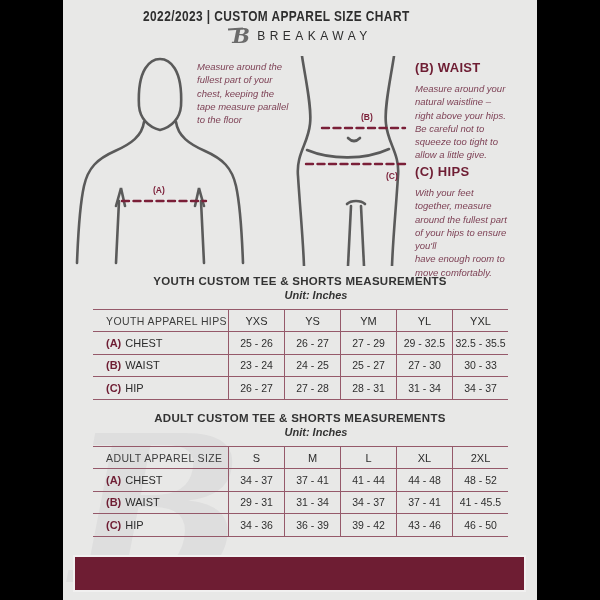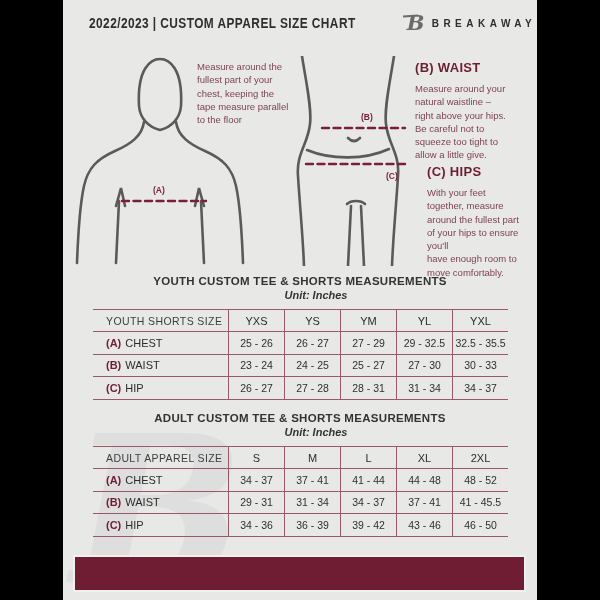--- a/index.html
+++ b/index.html
@@ -10,38 +10,38 @@
     --figure:#5a5a5a;
     --bg:#e8e8e7;
     --watermark:#dedede;
   }
   *{margin:0;padding:0;box-sizing:border-box;}
   body{width:600px;height:600px;font-family:"Liberation Sans",sans-serif;}
   .frame{position:relative;width:600px;height:600px;background:#000;overflow:hidden;}
   .page{position:absolute;left:63px;top:0;width:474px;height:600px;background:var(--bg);overflow:hidden;}
 
   
-  .hdr{position:absolute;left:0;top:0;width:474px;height:46px;display:flex;align-items:center;justify-content:space-between;padding:0 26px;z-index:2;}
+  .hdr{position:absolute;left:0;top:0;width:474px;height:46px;display:flex;align-items:center;justify-content:space-between;padding:8px 26px;z-index:2;flex-direction:column;}
   .hdr-title{font-size:14px;font-weight:bold;color:#2e2e2e;letter-spacing:.5px;transform:scaleX(.85);transform-origin:left center;white-space:nowrap;}
   .brandbox{display:flex;align-items:center;gap:7px;}
   .logo-b{position:relative;width:22px;height:24px;}
   .logo-b .bchar{position:absolute;left:4px;top:0;font-family:"DejaVu Serif",serif;font-style:italic;font-weight:bold;font-size:21px;color:#6b6b6b;line-height:24px;}
   .logo-b .bbar{position:absolute;left:0;top:4px;width:15px;height:2px;background:#6b6b6b;transform:rotate(-4deg);}
-  .brand{font-size:10px;font-weight:bold;color:#2e2e2e;letter-spacing:4.5px;}
+  .brand{font-size:12px;font-weight:normal;color:#2e2e2e;letter-spacing:4.5px;}
 
   
   .fig{position:absolute;z-index:1;}
   .fig path{fill:none;stroke:var(--figure);stroke-width:2.6;stroke-linecap:round;}
   .fig path.dash{stroke:#7a1f38;stroke-width:2.4;stroke-dasharray:7 4.5;}
   .fig text{font-family:"Liberation Sans",sans-serif;font-size:8.5px;font-weight:bold;fill:#7a1f38;}
 
   
   .instr{position:absolute;z-index:2;}
   .instr h3{font-size:13px;font-weight:bold;color:var(--maroon);letter-spacing:.3px;margin-bottom:7px;}
-  .instr p{font-size:9.5px;line-height:1.4;color:var(--ital);white-space:pre-line;}
+  .instr p{font-size:9.5px;font-style:italic;line-height:1.4;color:var(--ital);white-space:pre-line;}
 
   
   .sec-title{position:absolute;left:0;width:474px;text-align:center;font-size:11.5px;font-weight:bold;color:#333;letter-spacing:.3px;z-index:1;}
   .sec-unit{position:absolute;left:16px;width:474px;text-align:center;font-size:11px;font-weight:bold;font-style:italic;color:#333;z-index:1;}
 
   
   .size-table{position:absolute;left:30px;width:415px;border-bottom:1.4px solid var(--line);z-index:1;}
   .trow{display:grid;grid-template-columns:135px repeat(5,1fr);border-top:1.4px solid var(--line);height:22.4px;}
   .cell{height:100%;display:flex;align-items:center;justify-content:center;font-size:10.5px;color:#333;}
   .cell:first-child{justify-content:flex-start;padding-left:13px;}
@@ -110,36 +110,36 @@
     </div>
     <div class="instr" style="left:352px;top:60px;width:118px">
       <h3>(B) WAIST</h3>
       <p>Measure around your
 natural waistline –
 right above your hips.
 Be careful not to
 squeeze too tight to
 allow a little give.</p>
     </div>
-    <div class="instr" style="left:364px;top:164px;width:120px">
+    <div class="instr" style="left:352px;top:164px;width:120px">
       <h3>(C) HIPS</h3>
       <p>With your feet
 together, measure
 around the fullest part
 of your hips to ensure
 you'll
 have enough room to
 move comfortably.</p>
     </div>
 
     <div class="sec-title" style="top:275px">YOUTH CUSTOM TEE &amp; SHORTS MEASUREMENTS</div>
     <div class="sec-unit" style="top:289px">Unit: Inches</div>
     <div class="size-table" style="top:309px">
         <div class="trow">
-          <div class="cell firsthead">YOUTH SHORTS SIZE</div>
+          <div class="cell firsthead">YOUTH APPAREL HIPS</div>
           <div class="cell szhead">YXS</div>
           <div class="cell szhead">YS</div>
           <div class="cell szhead">YM</div>
           <div class="cell szhead">YL</div>
           <div class="cell szhead">YXL</div>
         </div>
         <div class="trow">
           <div class="cell rowlabel">
             <span class="pfx">(A)</span>
             <span>CHEST</span>

